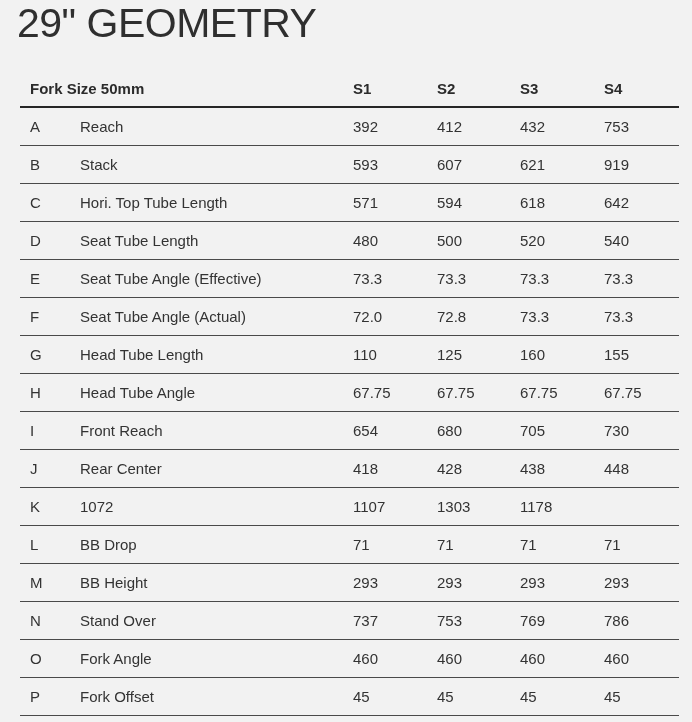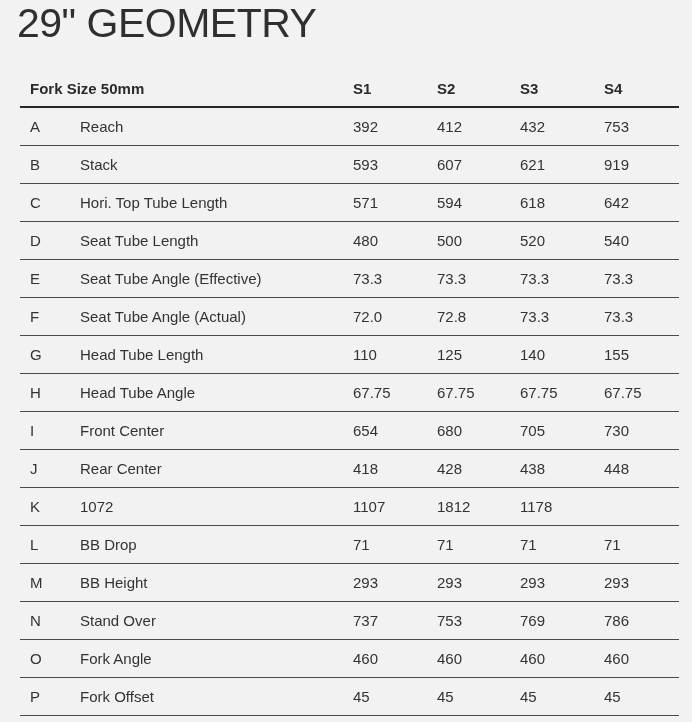--- a/index.html
+++ b/index.html
@@ -116,56 +116,56 @@
     <div class="cell-val">72.8</div>
     <div class="cell-val">73.3</div>
     <div class="cell-val">73.3</div>
   </div>
 
   <div class="row">
     <div class="cell-key">G</div>
     <div class="cell-label">Head Tube Length</div>
     <div class="cell-val">110</div>
     <div class="cell-val">125</div>
-    <div class="cell-val">140</div>
+    <div class="cell-val">160</div>
     <div class="cell-val">155</div>
   </div>
 
   <div class="row">
     <div class="cell-key">H</div>
     <div class="cell-label">Head Tube Angle</div>
     <div class="cell-val">67.75</div>
     <div class="cell-val">67.75</div>
     <div class="cell-val">67.75</div>
     <div class="cell-val">67.75</div>
   </div>
 
   <div class="row">
     <div class="cell-key">I</div>
-    <div class="cell-label">Front Center</div>
+    <div class="cell-label">Front Reach</div>
     <div class="cell-val">654</div>
     <div class="cell-val">680</div>
     <div class="cell-val">705</div>
     <div class="cell-val">730</div>
   </div>
 
   <div class="row">
     <div class="cell-key">J</div>
     <div class="cell-label">Rear Center</div>
     <div class="cell-val">418</div>
     <div class="cell-val">428</div>
     <div class="cell-val">438</div>
     <div class="cell-val">448</div>
   </div>
 
   <div class="row">
     <div class="cell-key">K</div>
     <div class="cell-val">1072</div>
     <div class="cell-val">1107</div>
-    <div class="cell-val">1812</div>
+    <div class="cell-val">1303</div>
     <div class="cell-val">1178</div>
   </div>
 
   <div class="row">
     <div class="cell-key">L</div>
     <div class="cell-label">BB Drop</div>
     <div class="cell-val">71</div>
     <div class="cell-val">71</div>
     <div class="cell-val">71</div>
     <div class="cell-val">71</div>

